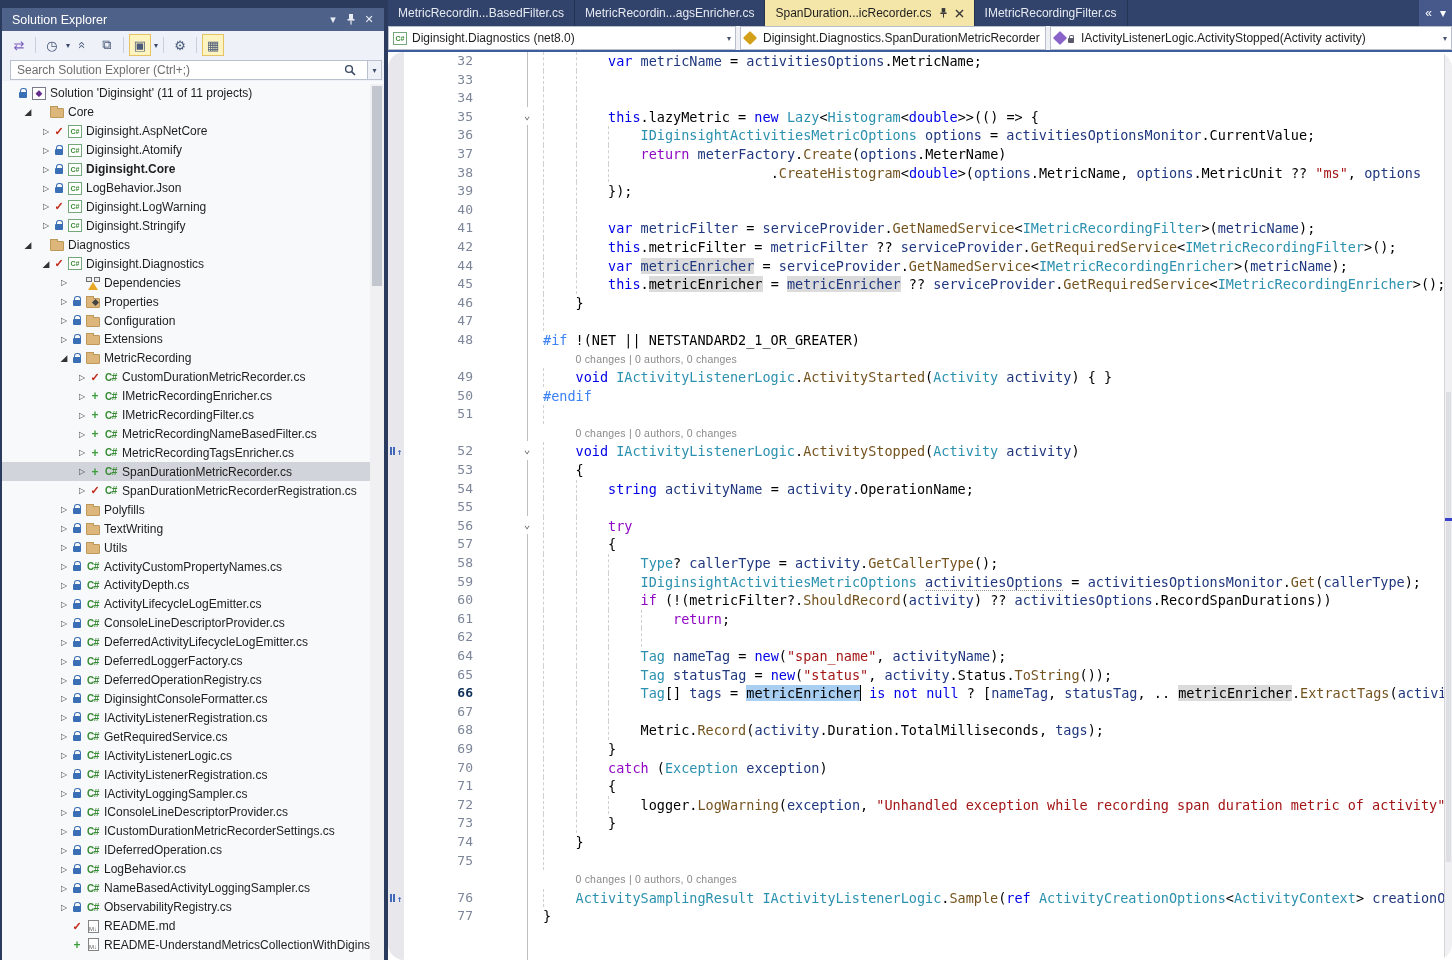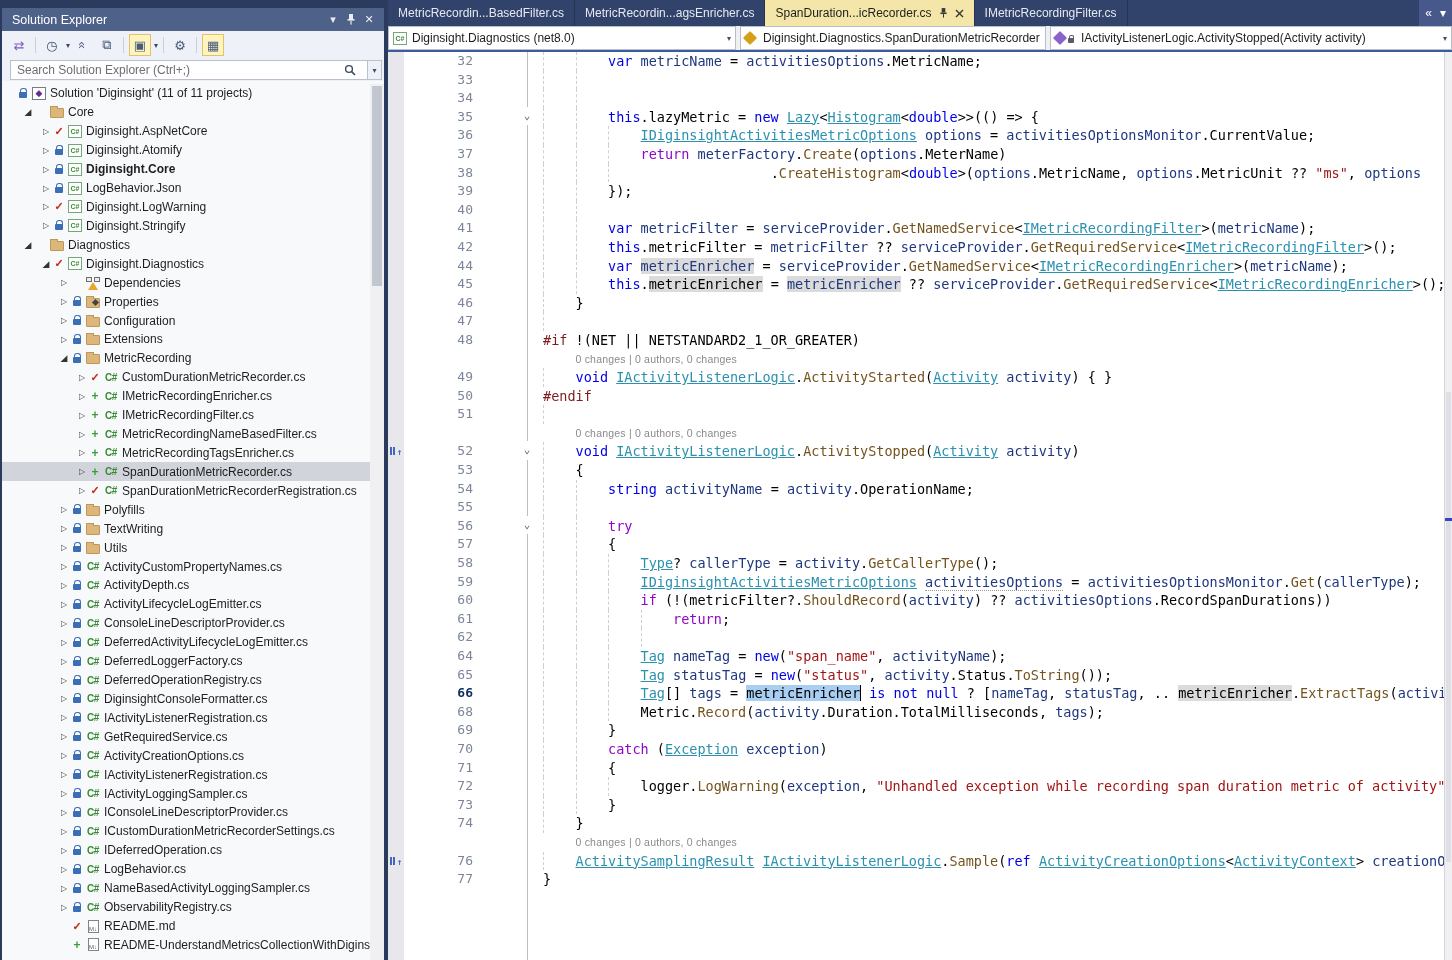--- a/index.html
+++ b/index.html
@@ -57,34 +57,34 @@
   #tab-controls { margin-left:auto; display:flex; align-items:center; background:#46598A; padding:0 6px; gap:8px; color:#FFFFFF; font-size:12px; }
   #navbar { height:24px; background:#EEF0F4; display:flex; align-items:stretch; gap:4px; }
   .nav-dd { background:#FFFFFF; border:1px solid #B8BECC; display:flex; align-items:center; padding:0 4px; font-size:12px; color:#1E1E1E; overflow:hidden; white-space:nowrap; }
   .nav-dd .dd-arrow { margin-left:auto; font-size:8px; color:#44506B; padding-left:6px; }
   .nav-ico { margin-right:5px; flex:none; display:flex; align-items:center; }
   .ico-class { width:10px; height:10px; background:#D4A017; transform:rotate(45deg); border-radius:1px; }
   .ico-method { width:10px; height:10px; background:#8A63C9; transform:rotate(45deg); border-radius:1px; }
   .mini-lock { width:6px; height:5px; background:#5A5A6A; border-radius:1px; position:relative; margin-left:3px; margin-top:4px; }
   .mini-lock:before { content:""; position:absolute; left:1px; top:-3px; width:3px; height:3px; border:1px solid #5A5A6A; border-bottom:none; border-radius:2px 2px 0 0; }
   #nav-border { height:2px; background:#3C5C9E; }
-  #editor-body { position:absolute; left:0; top:52px; right:0; bottom:0; background:#FFFFFF; overflow:hidden; }
+  #editor-body { position:absolute; left:0; top:52px; right:0; bottom:0; background:#FFFFFF; overflow:hidden;border-radius:16px; }
   #glyph-margin { position:absolute; left:0; top:0; bottom:0; width:16px; background:#E8E8EC; }
   #outline-vline { position:absolute; left:139px; top:0; bottom:0; width:0; border-left:1px solid #BEBEBE; }
   #code-rows { position:absolute; left:0; top:0; right:8px; }
   .crow { position:relative; height:18.6px; font-family:"DejaVu Sans Mono","Liberation Mono",monospace; font-size:13.5px; line-height:18.6px; white-space:pre; }
   .lnum { position:absolute; left:20px; width:65px; text-align:right; color:#7C8698; font-size:13px; }
   .lnum.cur { color:#0B2E59; font-weight:bold; }
   .ochev { position:absolute; left:131px; top:-1px; width:16px; text-align:center; color:#5A5A5A; font-size:11px; background:#FFFFFF; }
   .guide { position:absolute; top:0; bottom:0; width:0; border-left:1px dashed #D0D0D0; }
   .ctext { position:absolute; top:0; }
   .clens { position:absolute; top:0; font-family:"Liberation Sans",sans-serif; font-size:10.5px; color:#8A8A8A; letter-spacing:0.2px; }
   .tok.d { color:#000000; } .tok.k { color:#0000E6; } .tok.kc { color:#8F08C4; }
-  .tok.t { color:#2B91AF;text-decoration:underline; } .tok.m { color:#74531F; } .tok.v { color:#1F377F; }
-  .tok.s { color:#A31515; } .tok.c { color:#008000; } .tok.p { color:#7f1d1d; }
+  .tok.t { color:#2B91AF; } .tok.m { color:#74531F; } .tok.v { color:#1F377F; }
+  .tok.s { color:#A31515; } .tok.c { color:#008000; } .tok.p { color:#3b82f6; }
   .tok.hl { background:#DBDBDB; }
   .tok.sel { background:#A8CEF2; border-right:1px solid #000; }
   .tok.dots { border-bottom:1px dotted #9A9A9A; }
   .mk { position:absolute; left:2px; top:4px; width:13px; height:11px; }
   .mk .bars { position:absolute; left:0; top:1px; width:2px; height:8px; background:#4169B8; box-shadow:3px 0 0 #4169B8; }
   .mk .arr { position:absolute; left:7px; top:-3px; color:#4169B8; font-size:9px; font-weight:bold; }
   #edit-scrollbar { position:absolute; right:0; top:0; bottom:0; width:8px; background:#F0F0F2; border-left:1px solid #D5D5D8; }
   #edit-thumb { position:absolute; left:1px; right:1px; top:340px; height:470px; background:#DDDFE4; }
   #caret-mark { position:absolute; left:0; right:0; top:466px; height:3px; background:#3742C8; }
   svg { display:block; }
@@ -485,21 +485,21 @@
           <span class="tlabel">GetRequiredService.cs</span>
         </div>
         <div class="trow" style="padding-left: 56px;">
           <span class="texp">▷</span>
           <span class="tstate">
             <span class="ico-lock"></span>
           </span>
           <span class="ticonbox">
             <span class="ico-cs">C#</span>
           </span>
-          <span class="tlabel">ActivityCreationOptions.cs</span>
+          <span class="tlabel">IActivityListenerLogic.cs</span>
         </div>
         <div class="trow" style="padding-left: 56px;">
           <span class="texp">▷</span>
           <span class="tstate">
             <span class="ico-lock"></span>
           </span>
           <span class="ticonbox">
             <span class="ico-cs">C#</span>
           </span>
           <span class="tlabel">IActivityListenerRegistration.cs</span>
@@ -689,27 +689,29 @@
           <div class="crow"><span class="lnum">56</span><i class="guide" style="left: 155px;"></i><i class="guide" style="left: 187.528px;"></i><span class="ochev">⌄</span><span class="ctext" style="left: 220.056px;"><span class="tok kc">try</span></span></div>
           <div class="crow"><span class="lnum">57</span><i class="guide" style="left: 155px;"></i><i class="guide" style="left: 187.528px;"></i><span class="ctext" style="left: 220.056px;"><span class="tok d">{</span></span></div>
           <div class="crow"><span class="lnum">58</span><i class="guide" style="left: 155px;"></i><i class="guide" style="left: 187.528px;"></i><i class="guide" style="left: 220.056px;"></i><span class="ctext" style="left: 252.584px;"><span class="tok t">Type</span><span class="tok d">? </span><span class="tok v">callerType</span><span class="tok d"> = </span><span class="tok v">activity</span><span class="tok d">.</span><span class="tok m">GetCallerType</span><span class="tok d">();</span></span></div>
           <div class="crow"><span class="lnum">59</span><i class="guide" style="left: 155px;"></i><i class="guide" style="left: 187.528px;"></i><i class="guide" style="left: 220.056px;"></i><span class="ctext" style="left: 252.584px;"><span class="tok t">IDiginsightActivitiesMetricOptions</span><span class="tok d"> </span><span class="tok v dots">activitiesOptions</span><span class="tok d"> = </span><span class="tok v">activitiesOptionsMonitor</span><span class="tok d">.</span><span class="tok m">Get</span><span class="tok d">(</span><span class="tok v">callerType</span><span class="tok d">);</span></span></div>
           <div class="crow"><span class="lnum">60</span><i class="guide" style="left: 155px;"></i><i class="guide" style="left: 187.528px;"></i><i class="guide" style="left: 220.056px;"></i><span class="ctext" style="left: 252.584px;"><span class="tok kc">if</span><span class="tok d"> (!(</span><span class="tok d">metricFilter</span><span class="tok d">?.</span><span class="tok m">ShouldRecord</span><span class="tok d">(</span><span class="tok v">activity</span><span class="tok d">) ?? </span><span class="tok v">activitiesOptions</span><span class="tok d">.RecordSpanDurations))</span></span></div>
           <div class="crow"><span class="lnum">61</span><i class="guide" style="left: 155px;"></i><i class="guide" style="left: 187.528px;"></i><i class="guide" style="left: 220.056px;"></i><i class="guide" style="left: 252.584px;"></i><span class="ctext" style="left: 285.112px;"><span class="tok kc">return</span><span class="tok d">;</span></span></div>
           <div class="crow"><span class="lnum">62</span><i class="guide" style="left: 155px;"></i><i class="guide" style="left: 187.528px;"></i><i class="guide" style="left: 220.056px;"></i><i class="guide" style="left: 252.584px;"></i><span class="ctext" style="left: 155px;"></span></div>
           <div class="crow"><span class="lnum">64</span><i class="guide" style="left: 155px;"></i><i class="guide" style="left: 187.528px;"></i><i class="guide" style="left: 220.056px;"></i><span class="ctext" style="left: 252.584px;"><span class="tok t">Tag</span><span class="tok d"> </span><span class="tok v">nameTag</span><span class="tok d"> = </span><span class="tok k">new</span><span class="tok d">(</span><span class="tok s">"span_name"</span><span class="tok d">, </span><span class="tok v">activityName</span><span class="tok d">);</span></span></div>
           <div class="crow"><span class="lnum">65</span><i class="guide" style="left: 155px;"></i><i class="guide" style="left: 187.528px;"></i><i class="guide" style="left: 220.056px;"></i><span class="ctext" style="left: 252.584px;"><span class="tok t">Tag</span><span class="tok d"> </span><span class="tok v">statusTag</span><span class="tok d"> = </span><span class="tok k">new</span><span class="tok d">(</span><span class="tok s">"status"</span><span class="tok d">, </span><span class="tok v">activity</span><span class="tok d">.Status.</span><span class="tok m">ToString</span><span class="tok d">());</span></span></div>
           <div class="crow"><span class="lnum cur">66</span><i class="guide" style="left: 155px;"></i><i class="guide" style="left: 187.528px;"></i><i class="guide" style="left: 220.056px;"></i><span class="ctext" style="left: 252.584px;"><span class="tok t">Tag</span><span class="tok d">[] </span><span class="tok v">tags</span><span class="tok d"> = </span><span class="tok d sel">metricEnricher</span><span class="tok d"> </span><span class="tok k">is</span><span class="tok d"> </span><span class="tok k">not</span><span class="tok d"> </span><span class="tok k">null</span><span class="tok d"> ? [</span><span class="tok v">nameTag</span><span class="tok d">, </span><span class="tok v">statusTag</span><span class="tok d">, .. </span><span class="tok d hl">metricEnricher</span><span class="tok d">.</span><span class="tok m">ExtractTags</span><span class="tok d">(</span><span class="tok v">activity</span></span></div>
+          <div class="crow"><span class="lnum">67</span><i class="guide" style="left: 155px;"></i><i class="guide" style="left: 187.528px;"></i><i class="guide" style="left: 220.056px;"></i><span class="ctext" style="left: 155px;"></span></div>
           <div class="crow"><span class="lnum">68</span><i class="guide" style="left: 155px;"></i><i class="guide" style="left: 187.528px;"></i><i class="guide" style="left: 220.056px;"></i><span class="ctext" style="left: 252.584px;"><span class="tok d">Metric.</span><span class="tok m">Record</span><span class="tok d">(</span><span class="tok v">activity</span><span class="tok d">.Duration.TotalMilliseconds, </span><span class="tok v">tags</span><span class="tok d">);</span></span></div>
           <div class="crow"><span class="lnum">69</span><i class="guide" style="left: 155px;"></i><i class="guide" style="left: 187.528px;"></i><span class="ctext" style="left: 220.056px;"><span class="tok d">}</span></span></div>
           <div class="crow"><span class="lnum">70</span><i class="guide" style="left: 155px;"></i><i class="guide" style="left: 187.528px;"></i><span class="ctext" style="left: 220.056px;"><span class="tok kc">catch</span><span class="tok d"> (</span><span class="tok t">Exception</span><span class="tok d"> </span><span class="tok v">exception</span><span class="tok d">)</span></span></div>
           <div class="crow"><span class="lnum">71</span><i class="guide" style="left: 155px;"></i><i class="guide" style="left: 187.528px;"></i><span class="ctext" style="left: 220.056px;"><span class="tok d">{</span></span></div>
           <div class="crow"><span class="lnum">72</span><i class="guide" style="left: 155px;"></i><i class="guide" style="left: 187.528px;"></i><i class="guide" style="left: 220.056px;"></i><span class="ctext" style="left: 252.584px;"><span class="tok d">logger.</span><span class="tok m">LogWarning</span><span class="tok d">(</span><span class="tok v">exception</span><span class="tok d">, </span><span class="tok s">"Unhandled exception while recording span duration metric of activity"</span></span></div>
           <div class="crow"><span class="lnum">73</span><i class="guide" style="left: 155px;"></i><i class="guide" style="left: 187.528px;"></i><span class="ctext" style="left: 220.056px;"><span class="tok d">}</span></span></div>
           <div class="crow"><span class="lnum">74</span><i class="guide" style="left: 155px;"></i><span class="ctext" style="left: 187.528px;"><span class="tok d">}</span></span></div>
+          <div class="crow"><span class="lnum">75</span><i class="guide" style="left: 155px;"></i><span class="ctext" style="left: 155px;"></span></div>
           <div class="crow"><span class="clens" style="left: 187.528px;">0 changes | 0 authors, 0 changes</span></div>
           <div class="crow"><span class="lnum">76</span><span class="mk"><b class="bars"></b><span class="arr">↑</span></span><i class="guide" style="left: 155px;"></i><span class="ctext" style="left: 187.528px;"><span class="tok t">ActivitySamplingResult</span><span class="tok d"> </span><span class="tok t">IActivityListenerLogic</span><span class="tok d">.</span><span class="tok m">Sample</span><span class="tok d">(</span><span class="tok k">ref</span><span class="tok d"> </span><span class="tok t">ActivityCreationOptions</span><span class="tok d">&lt;</span><span class="tok t">ActivityContext</span><span class="tok d">&gt; </span><span class="tok v">creationOptions</span></span></div>
           <div class="crow"><span class="lnum">77</span><span class="ctext" style="left: 155px;"><span class="tok d">}</span></span></div>
         </div>
       <div id="edit-scrollbar">
         <div id="edit-thumb"></div>
         <div id="caret-mark"></div>
       </div>
     </div>
   </div>

